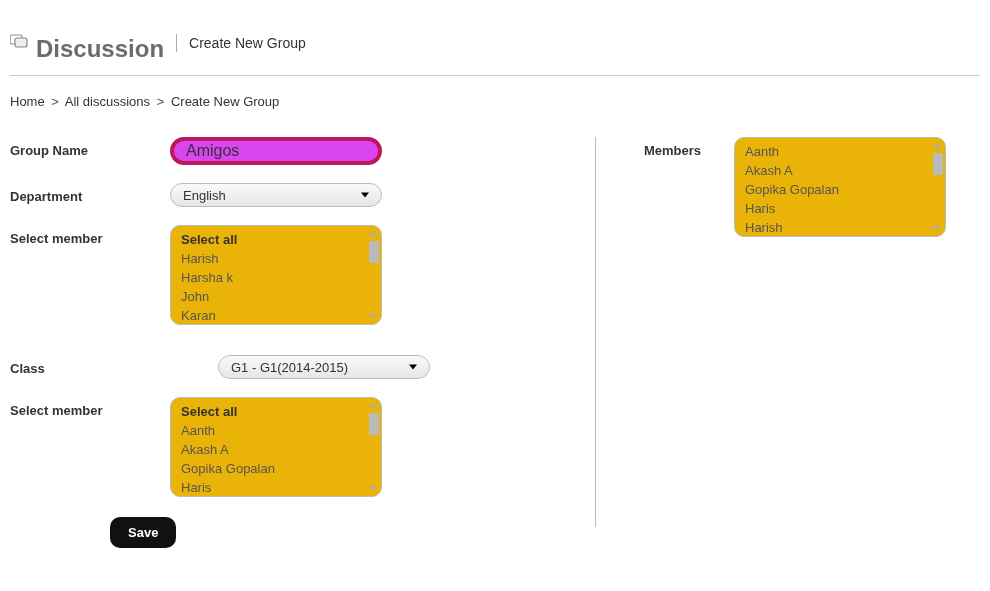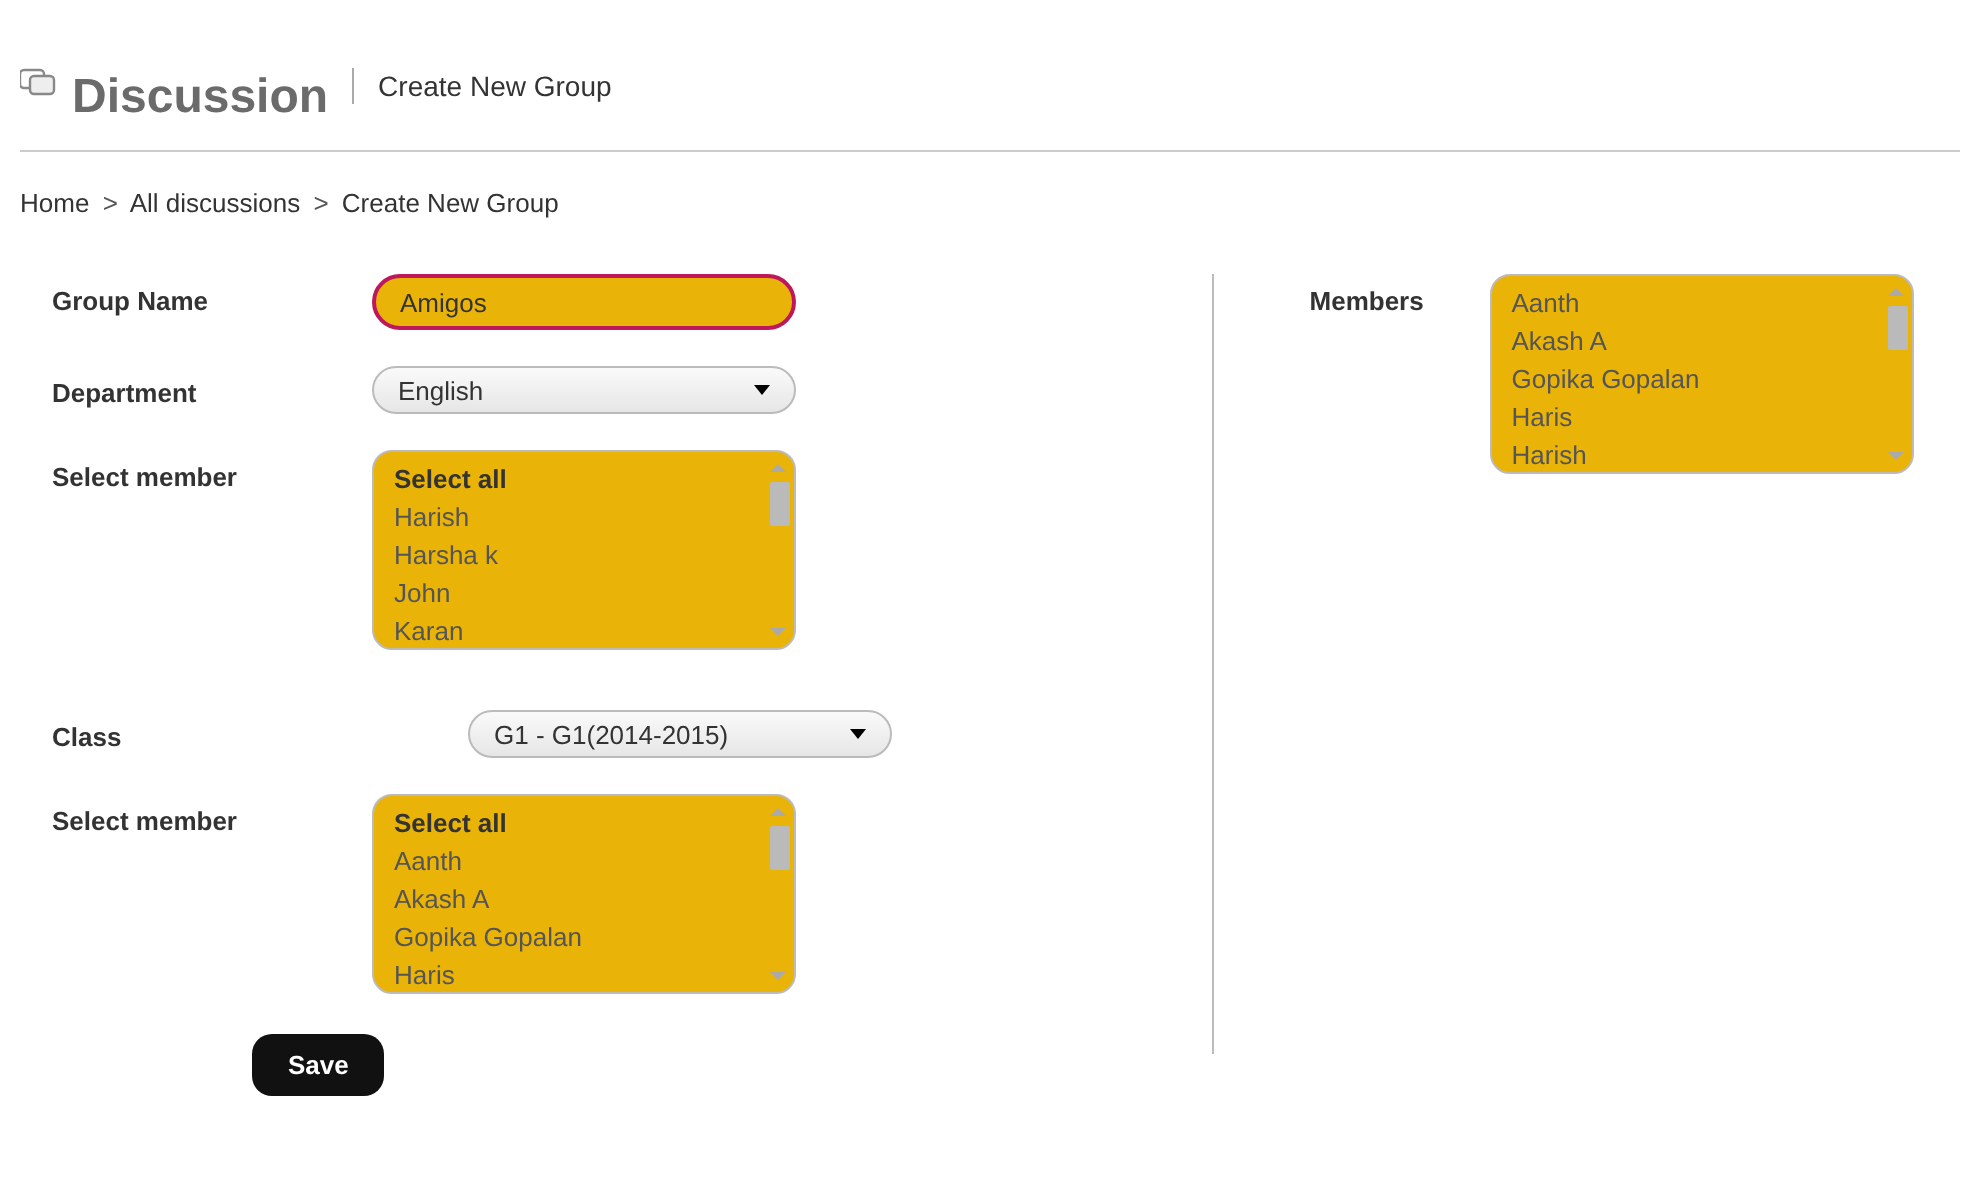--- a/index.html
+++ b/index.html
@@ -53,21 +53,21 @@
     .breadcrumb a {
       color: #333;
       text-decoration: none;
     }
     .breadcrumb .sep {
       color: #555;
       margin: 0 3px;
     }
     .main {
       display: flex;
-      padding: 0 26px;
+      padding: 0 10px;
     }
     .left-col {
       width: 585px;
     }
     .vline {
       width: 1px;
       background: #bbb;
       margin: 0 0 0 0;
       height: 390px;
     }
@@ -86,25 +86,25 @@
       color: #333;
       font-size: 13px;
       padding-top: 6px;
     }
     .form-control {
       flex: 0 0 auto;
     }
     .text-input {
       width: 212px;
       height: 28px;
-      border: 2px solid #be185d;
+      border: 4px solid #be185d;
       border-radius: 14px;
-      background: #eab308;
+      background: #d946ef;
       padding: 0 12px;
-      font-size: 13px;
+      font-size: 16px;
       color: #333;
       outline: none;
     }
     .select-input {
       width: 212px;
       height: 24px;
       border: 1px solid #bbb;
       border-radius: 14px;
       background: linear-gradient(#fafafa, #e6e6e6);
       padding: 0 28px 0 12px;

